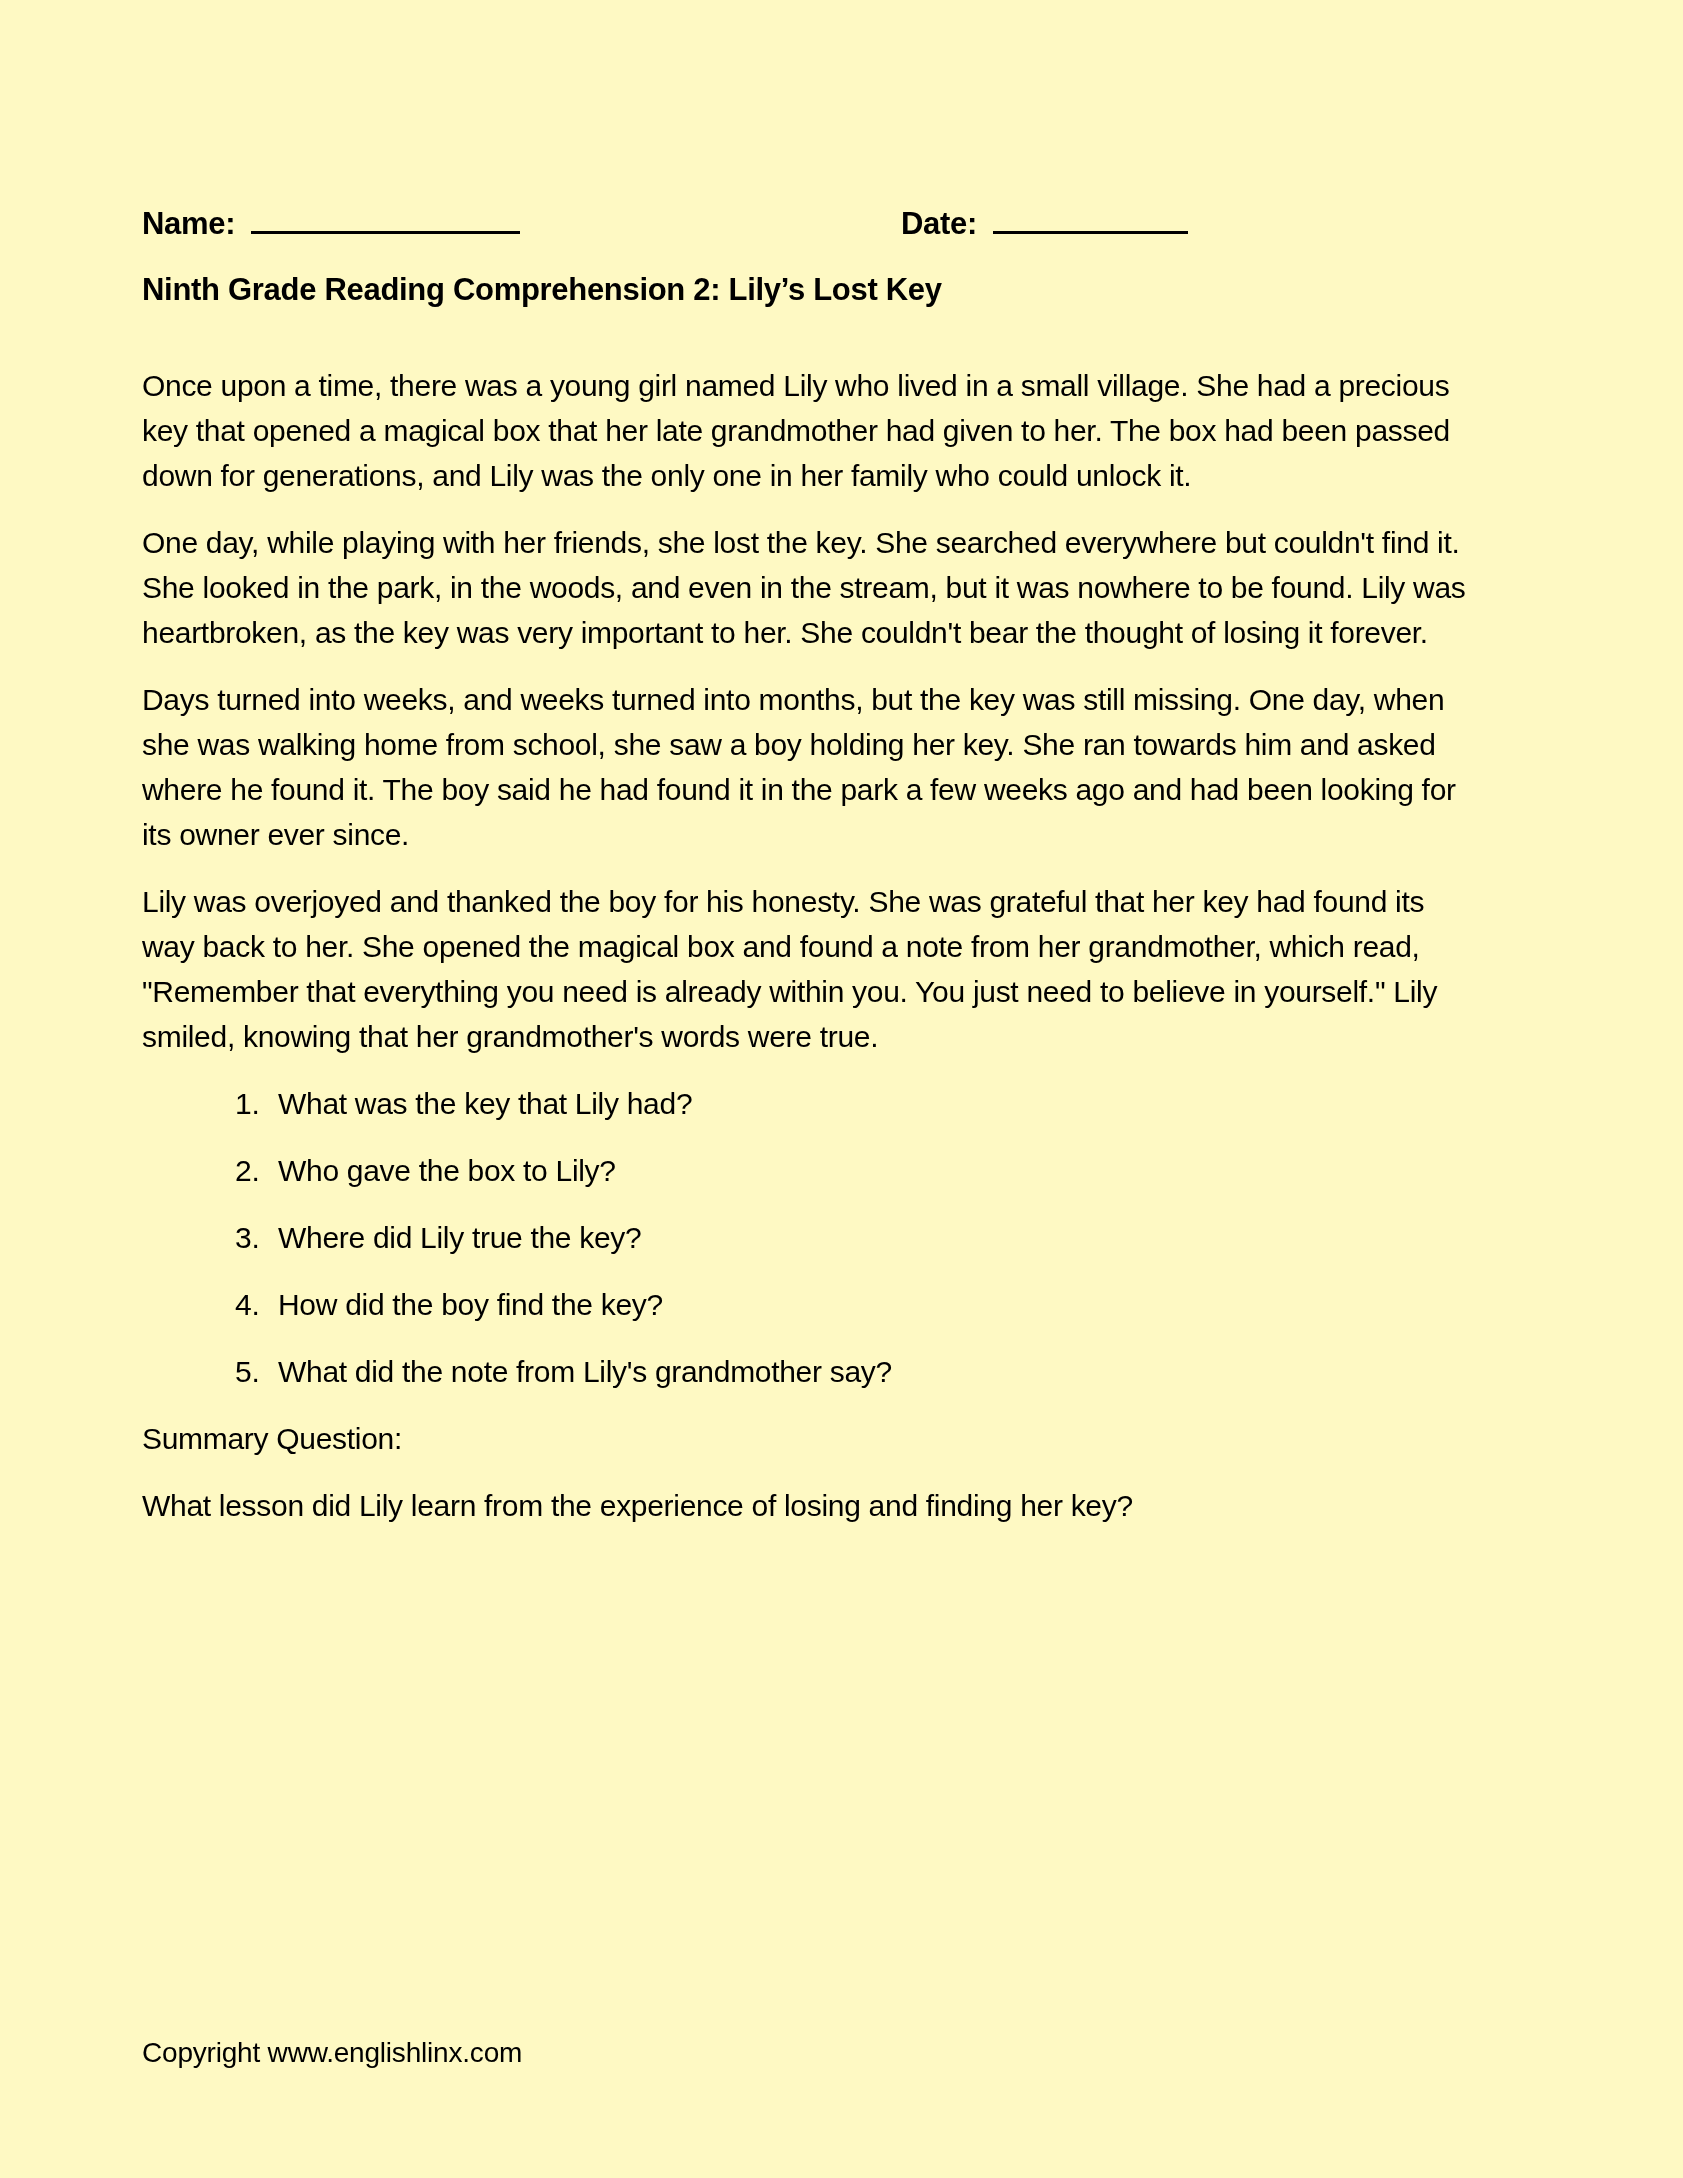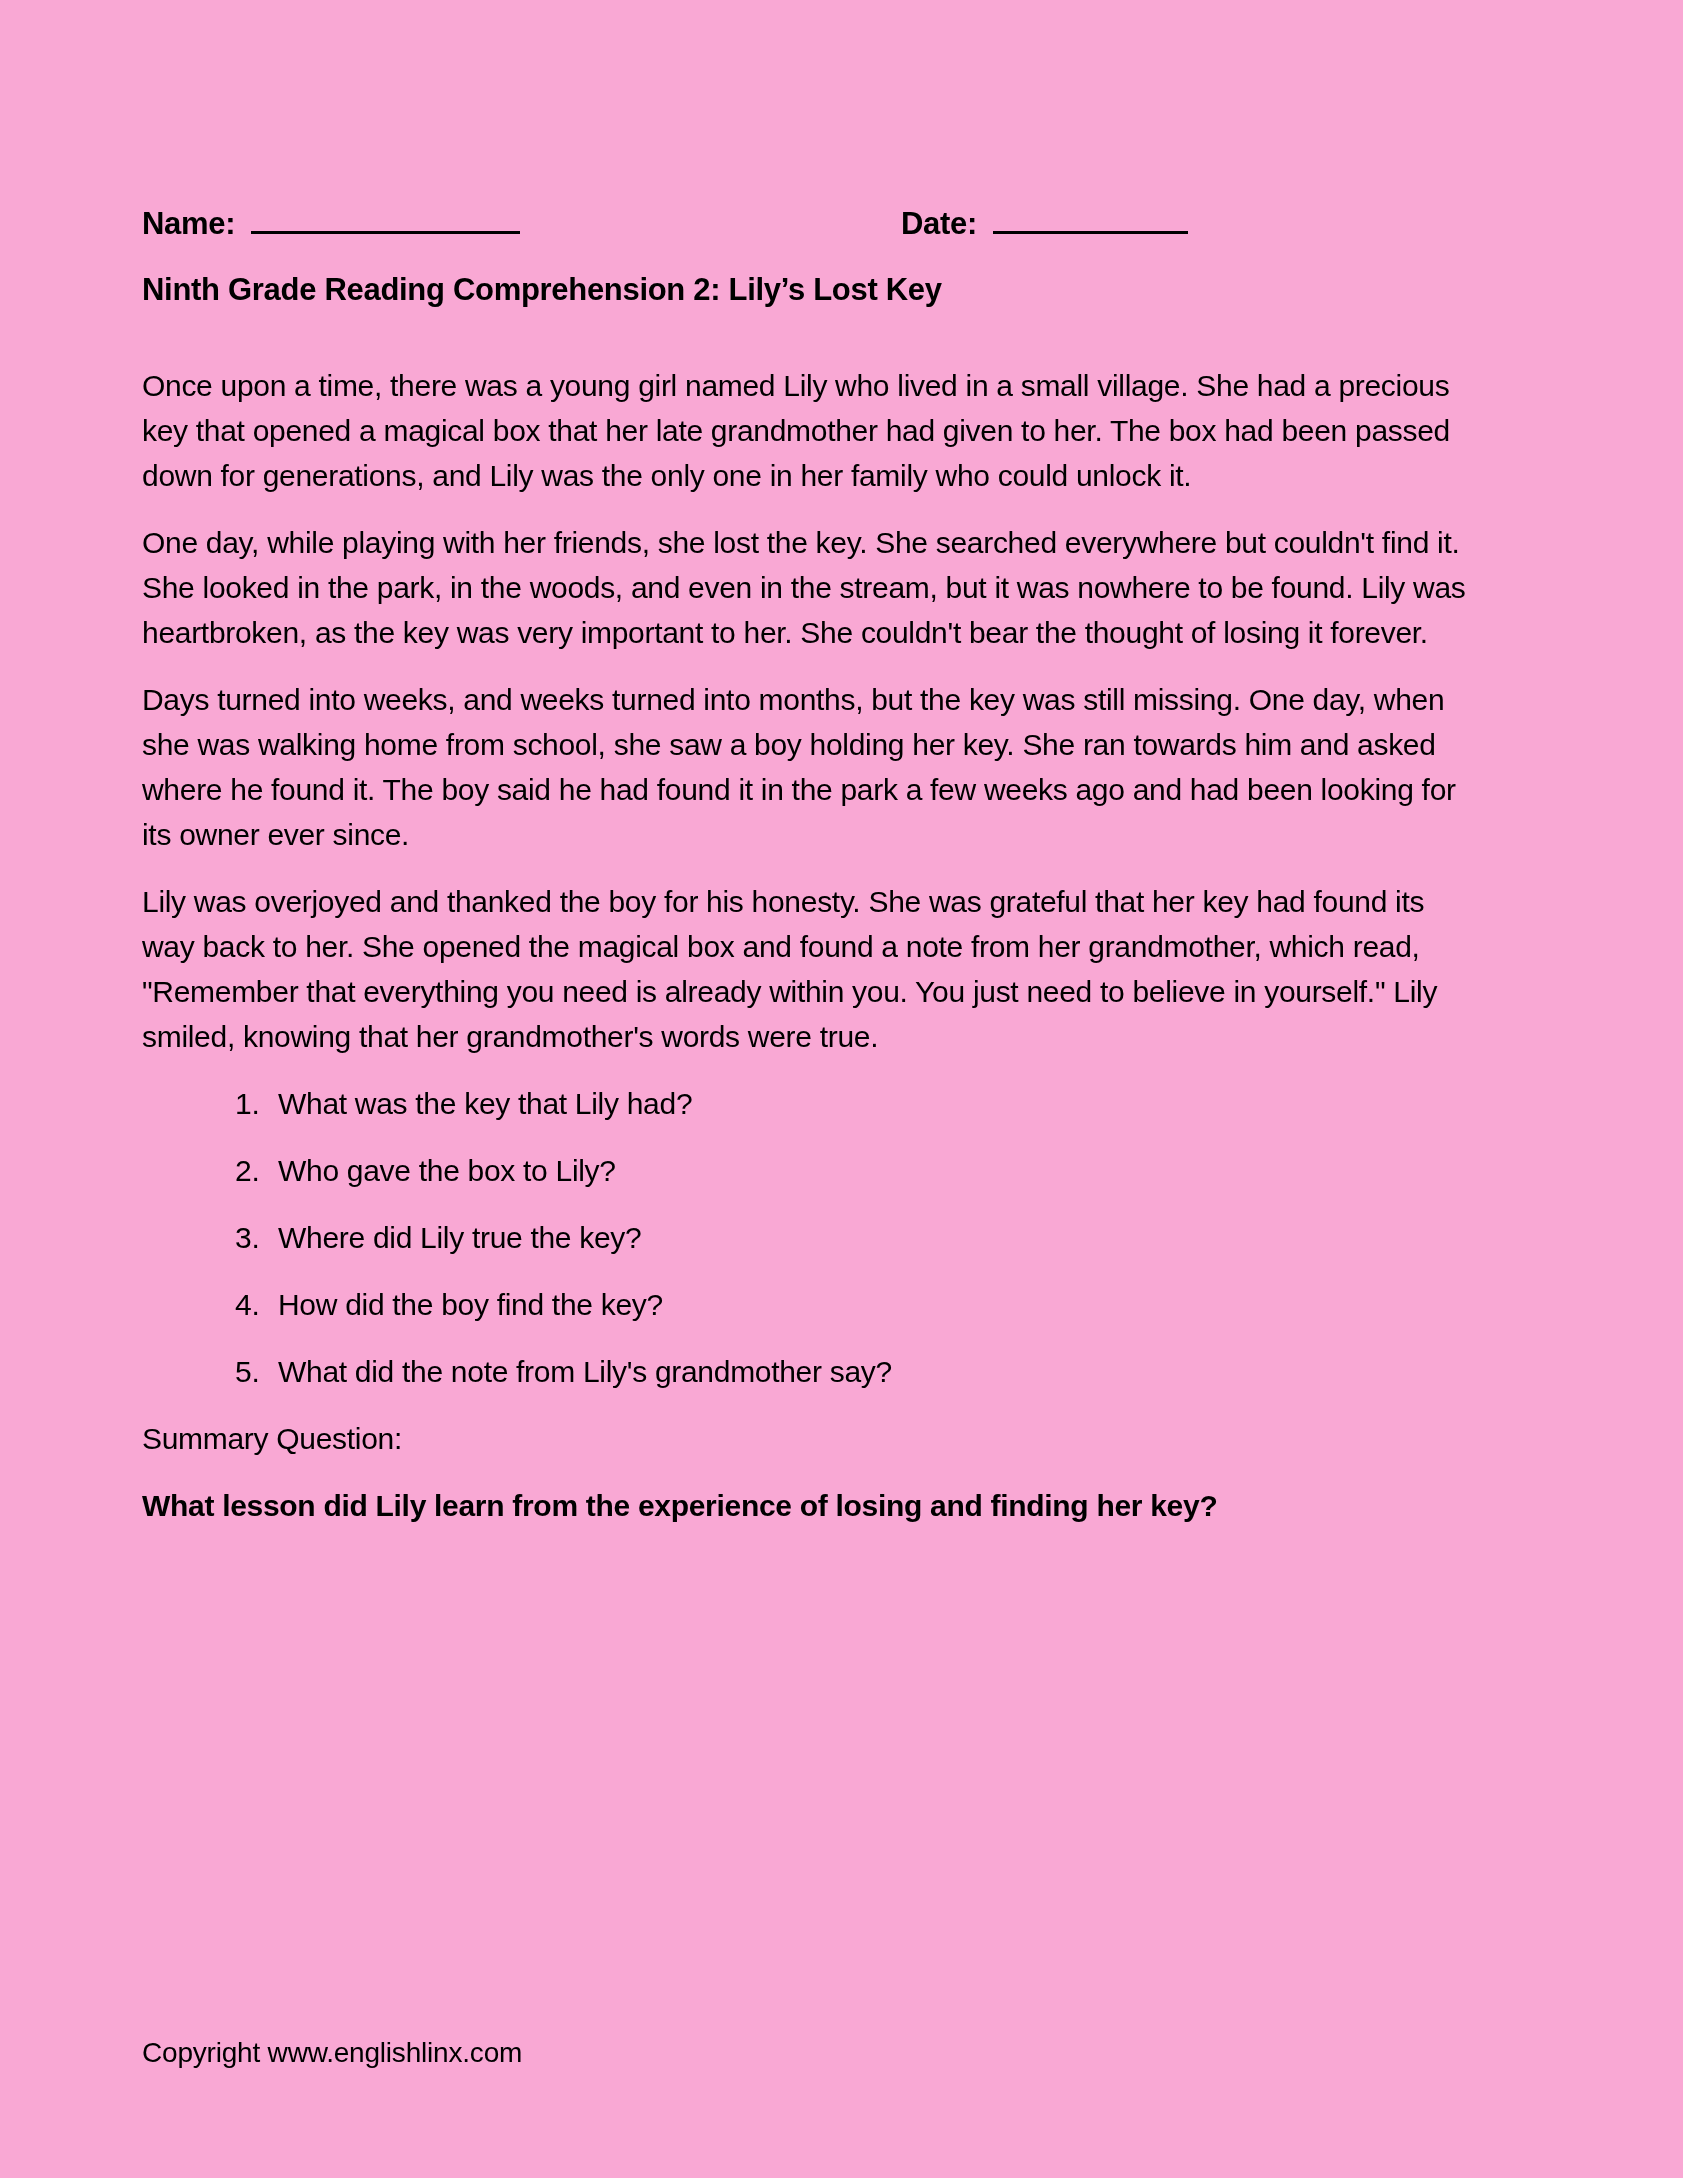--- a/index.html
+++ b/index.html
@@ -1,21 +1,21 @@
 <!DOCTYPE html>
 <html><head>
 <meta charset="utf-8">
 <style>
   * { box-sizing: border-box; margin: 0; padding: 0; }
   html, body { background: #ffffff; }
   .page {
     position: relative;
     width: 1683px;
     height: 2178px;
-    background: #f9a8d4;
+    background: #fef9c3;
     color: #000000;
     font-family: "Liberation Sans", sans-serif;
     font-size: 30px;
     letter-spacing: -0.3px;
     line-height: 45px;
     overflow: hidden;
   }
   .content {
     padding: 200px 211px 0 142px;
   }
@@ -41,21 +41,21 @@
     font-weight: bold;
     font-size: 31px;
     margin: 0 0 51px 0;
   }
   p.story-para { margin: 0 0 22px 0; }
   .section-heading { margin: 0 0 22px 0; }
   .q-list { padding-left: 93px; margin: 0; }
   .q-row { display: flex; margin: 0 0 22px 0; }
   .q-num { width: 43px; flex: 0 0 43px; }
   .q-text { flex: 1; }
-  .summary-text { margin: 0 0 22px 0; font-weight: bold; }
+  .summary-text { margin: 0 0 22px 0; }
   .copyright {
     position: absolute;
     top: 2030px;
     left: 142px;
     width: 1289px;
     text-align: left;
     font-size: 28px;
     letter-spacing: -0.2px;
   }
 </style>

